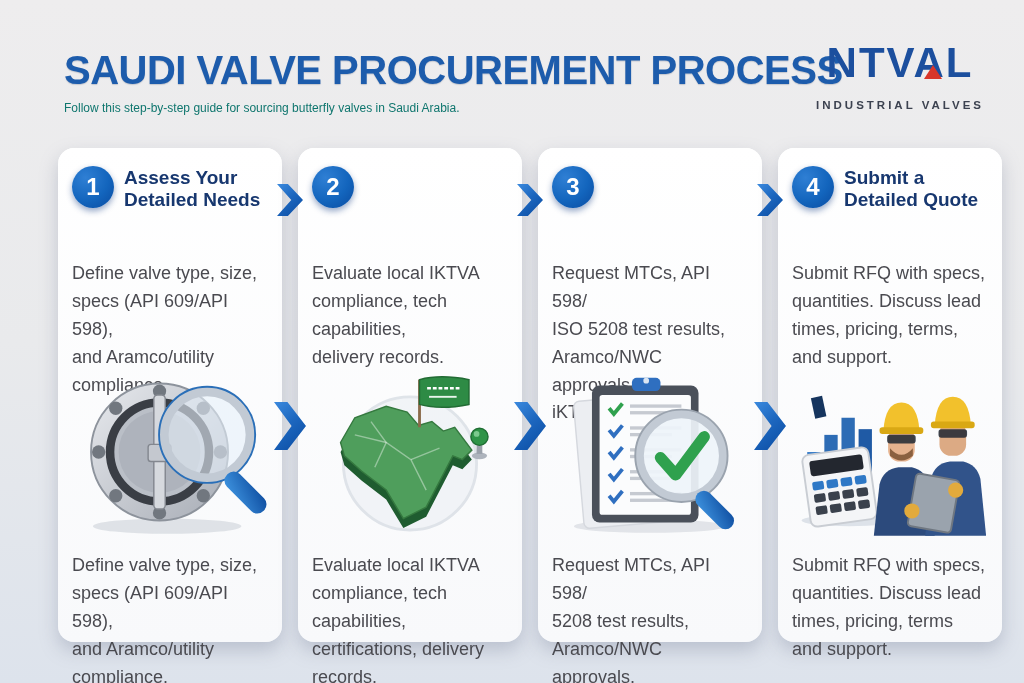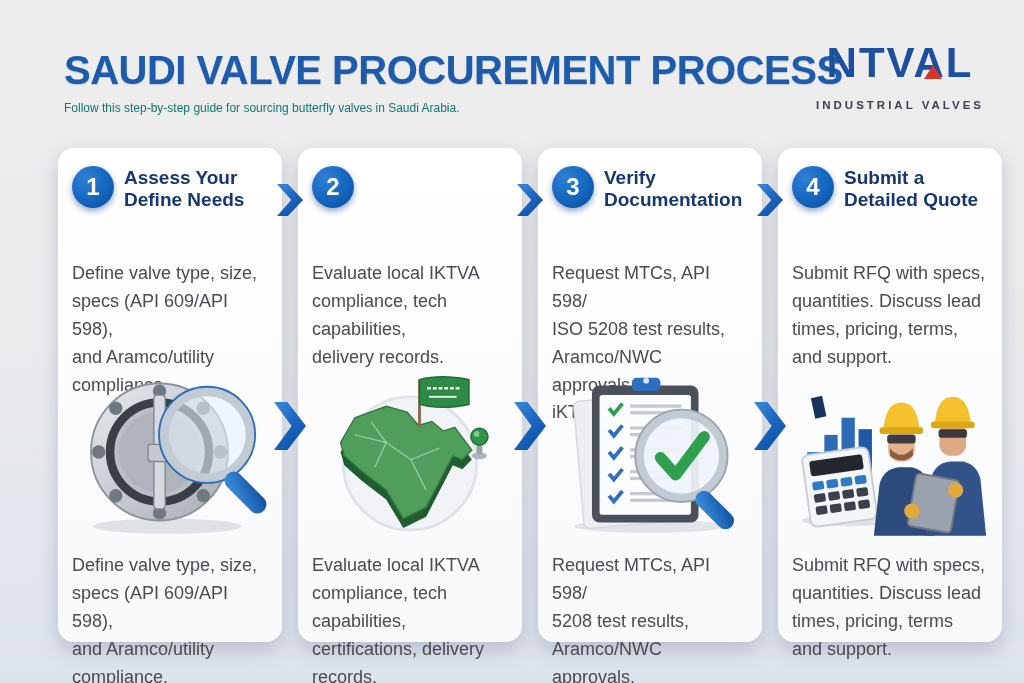--- a/index.html
+++ b/index.html
@@ -97,21 +97,21 @@
   </div>
 
   <p class="page-subtitle">Follow this step-by-step guide for sourcing butterfly valves in Saudi Arabia.</p>
 
   <div class="steps">
 
     <div class="card">
       <div class="card-header">
         <div class="step-circle">1</div>
         <div class="step-title">Assess Your
-Define Needs</div>
+Detailed Needs</div>
       </div>
       <div class="divider"></div>
       <div class="card-text top">Define valve type, size,
 specs (API 609/API 598),
 and Aramco/utility
 compliance.</div>
       <div class="illustration">
         <svg width="206" height="176" viewBox="0 0 206 176">
           <defs>
             <linearGradient id="gv1" x1="0" y1="0" x2="1" y2="1">
@@ -189,22 +189,20 @@
       </div>
       <div class="card-text bottom">Evaluate local IKTVA
 compliance, tech capabilities,
 certifications, delivery
 records.</div>
     </div>
 
     <div class="card">
       <div class="card-header">
         <div class="step-circle">3</div>
-        <div class="step-title">Verify
-Documentation</div>
       </div>
       <div class="divider"></div>
       <div class="card-text top">Request MTCs, API 598/
 ISO 5208 test results,
 Aramco/NWC approvals,
 iKTVA evidence.</div>
       <div class="illustration">
         <svg width="206" height="176" viewBox="0 0 206 176">
           <defs>
             <linearGradient id="gc1" x1="0" y1="0" x2="1" y2="1">

